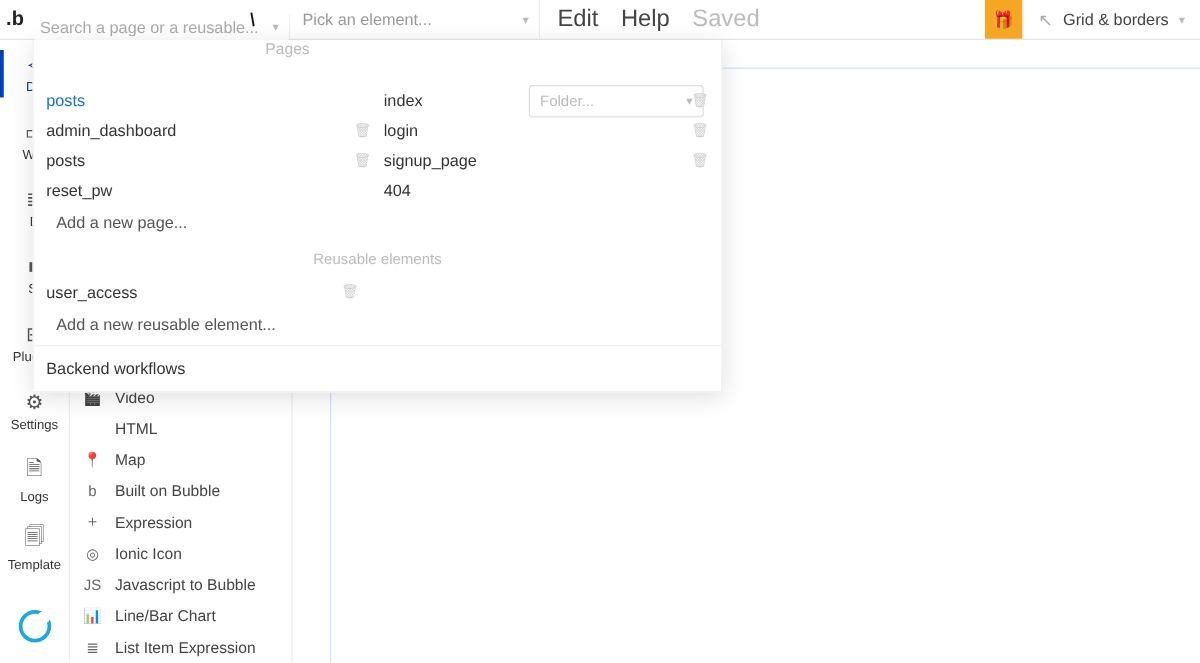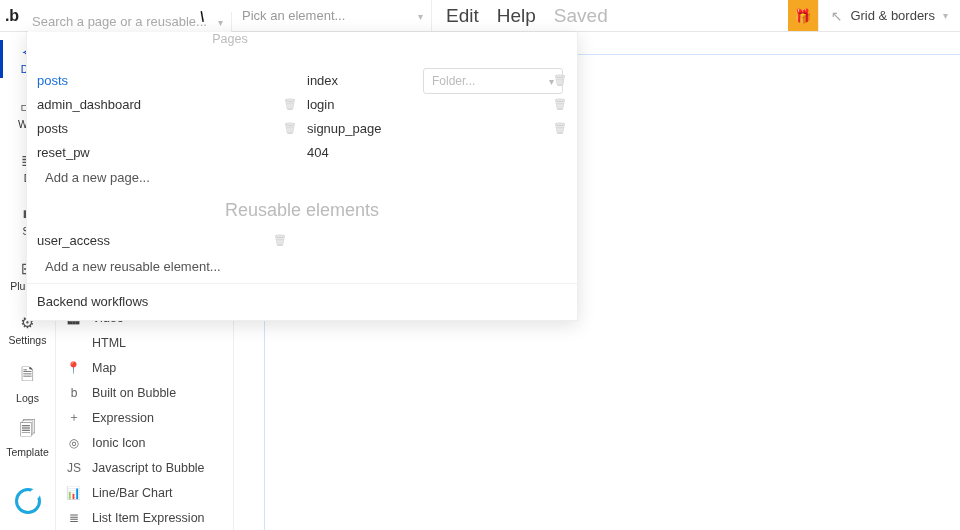--- a/index.html
+++ b/index.html
@@ -43,21 +43,21 @@
   .dd-header { display: flex; align-items: flex-start; height: 36px; padding: 0 10px; }
   .dd-title { flex: 1; text-align: center; color: #bbb; font-size: 12.5px; }
   .folder-select { width: 140px; height: 26px; border: 1px solid #ddd; border-radius: 3px; display: flex; align-items: center; padding: 0 8px; color: #bbb; font-size: 12px; position: relative; margin-right: 4px; margin-top: 36px;}
   .folder-select .dd-caret { right: 8px; color: #bbb; }
   .dd-grid { display: grid; grid-template-columns: 1fr 1fr; column-gap: 10px; padding: 0 10px; }
   .dd-row { display: flex; align-items: center; height: 24px; font-size: 13px; color: #333; cursor: pointer; }
   .dd-row .label { flex: 1; }
   .dd-row .trash { color: #ccc; font-size: 11px; }
   .dd-row.highlight { color: #1a6fd6; }
   .dd-add { padding: 0 18px; height: 26px; display: flex; align-items: center; color: #555; font-size: 13px; cursor: pointer;}
-  .dd-section-title { text-align: center; color: #bbb; font-size: 18px; padding: 10px 0 6px; }
+  .dd-section-title { text-align: center; color: #bbb; font-size: 12px; padding: 10px 0 6px; }
   .dd-simple { padding: 0 10px; height: 26px; display: flex; align-items: center; color: #333; font-size: 13px; cursor: pointer; }
   .dd-simple .trash { margin-left: auto; color:#ccc; margin-right: 280px; font-size:11px;}
   .dd-divider { height: 1px; background: #f1f1f1; margin: 4px 0; }
 
   
   .canvas { position: absolute; left: 234px; right: 0; top: 32px; bottom: 0; background: #fff; z-index: 1; }
   .canvas-line-v { position: absolute; top: 22px; bottom: 0; width: 1px; background: #cfe2ff; }
   .canvas-line-h { position: absolute; left: 30px; height: 1px; background: #cfe2ff; }
   .collapse-tri { position: absolute; left: -6px; top: 360px; color: #555; font-size: 11px; }
   .mouse-cursor { position:absolute; left: 176px; top: -4px; font-size: 16px; color:#111; transform: rotate(-10deg); }

